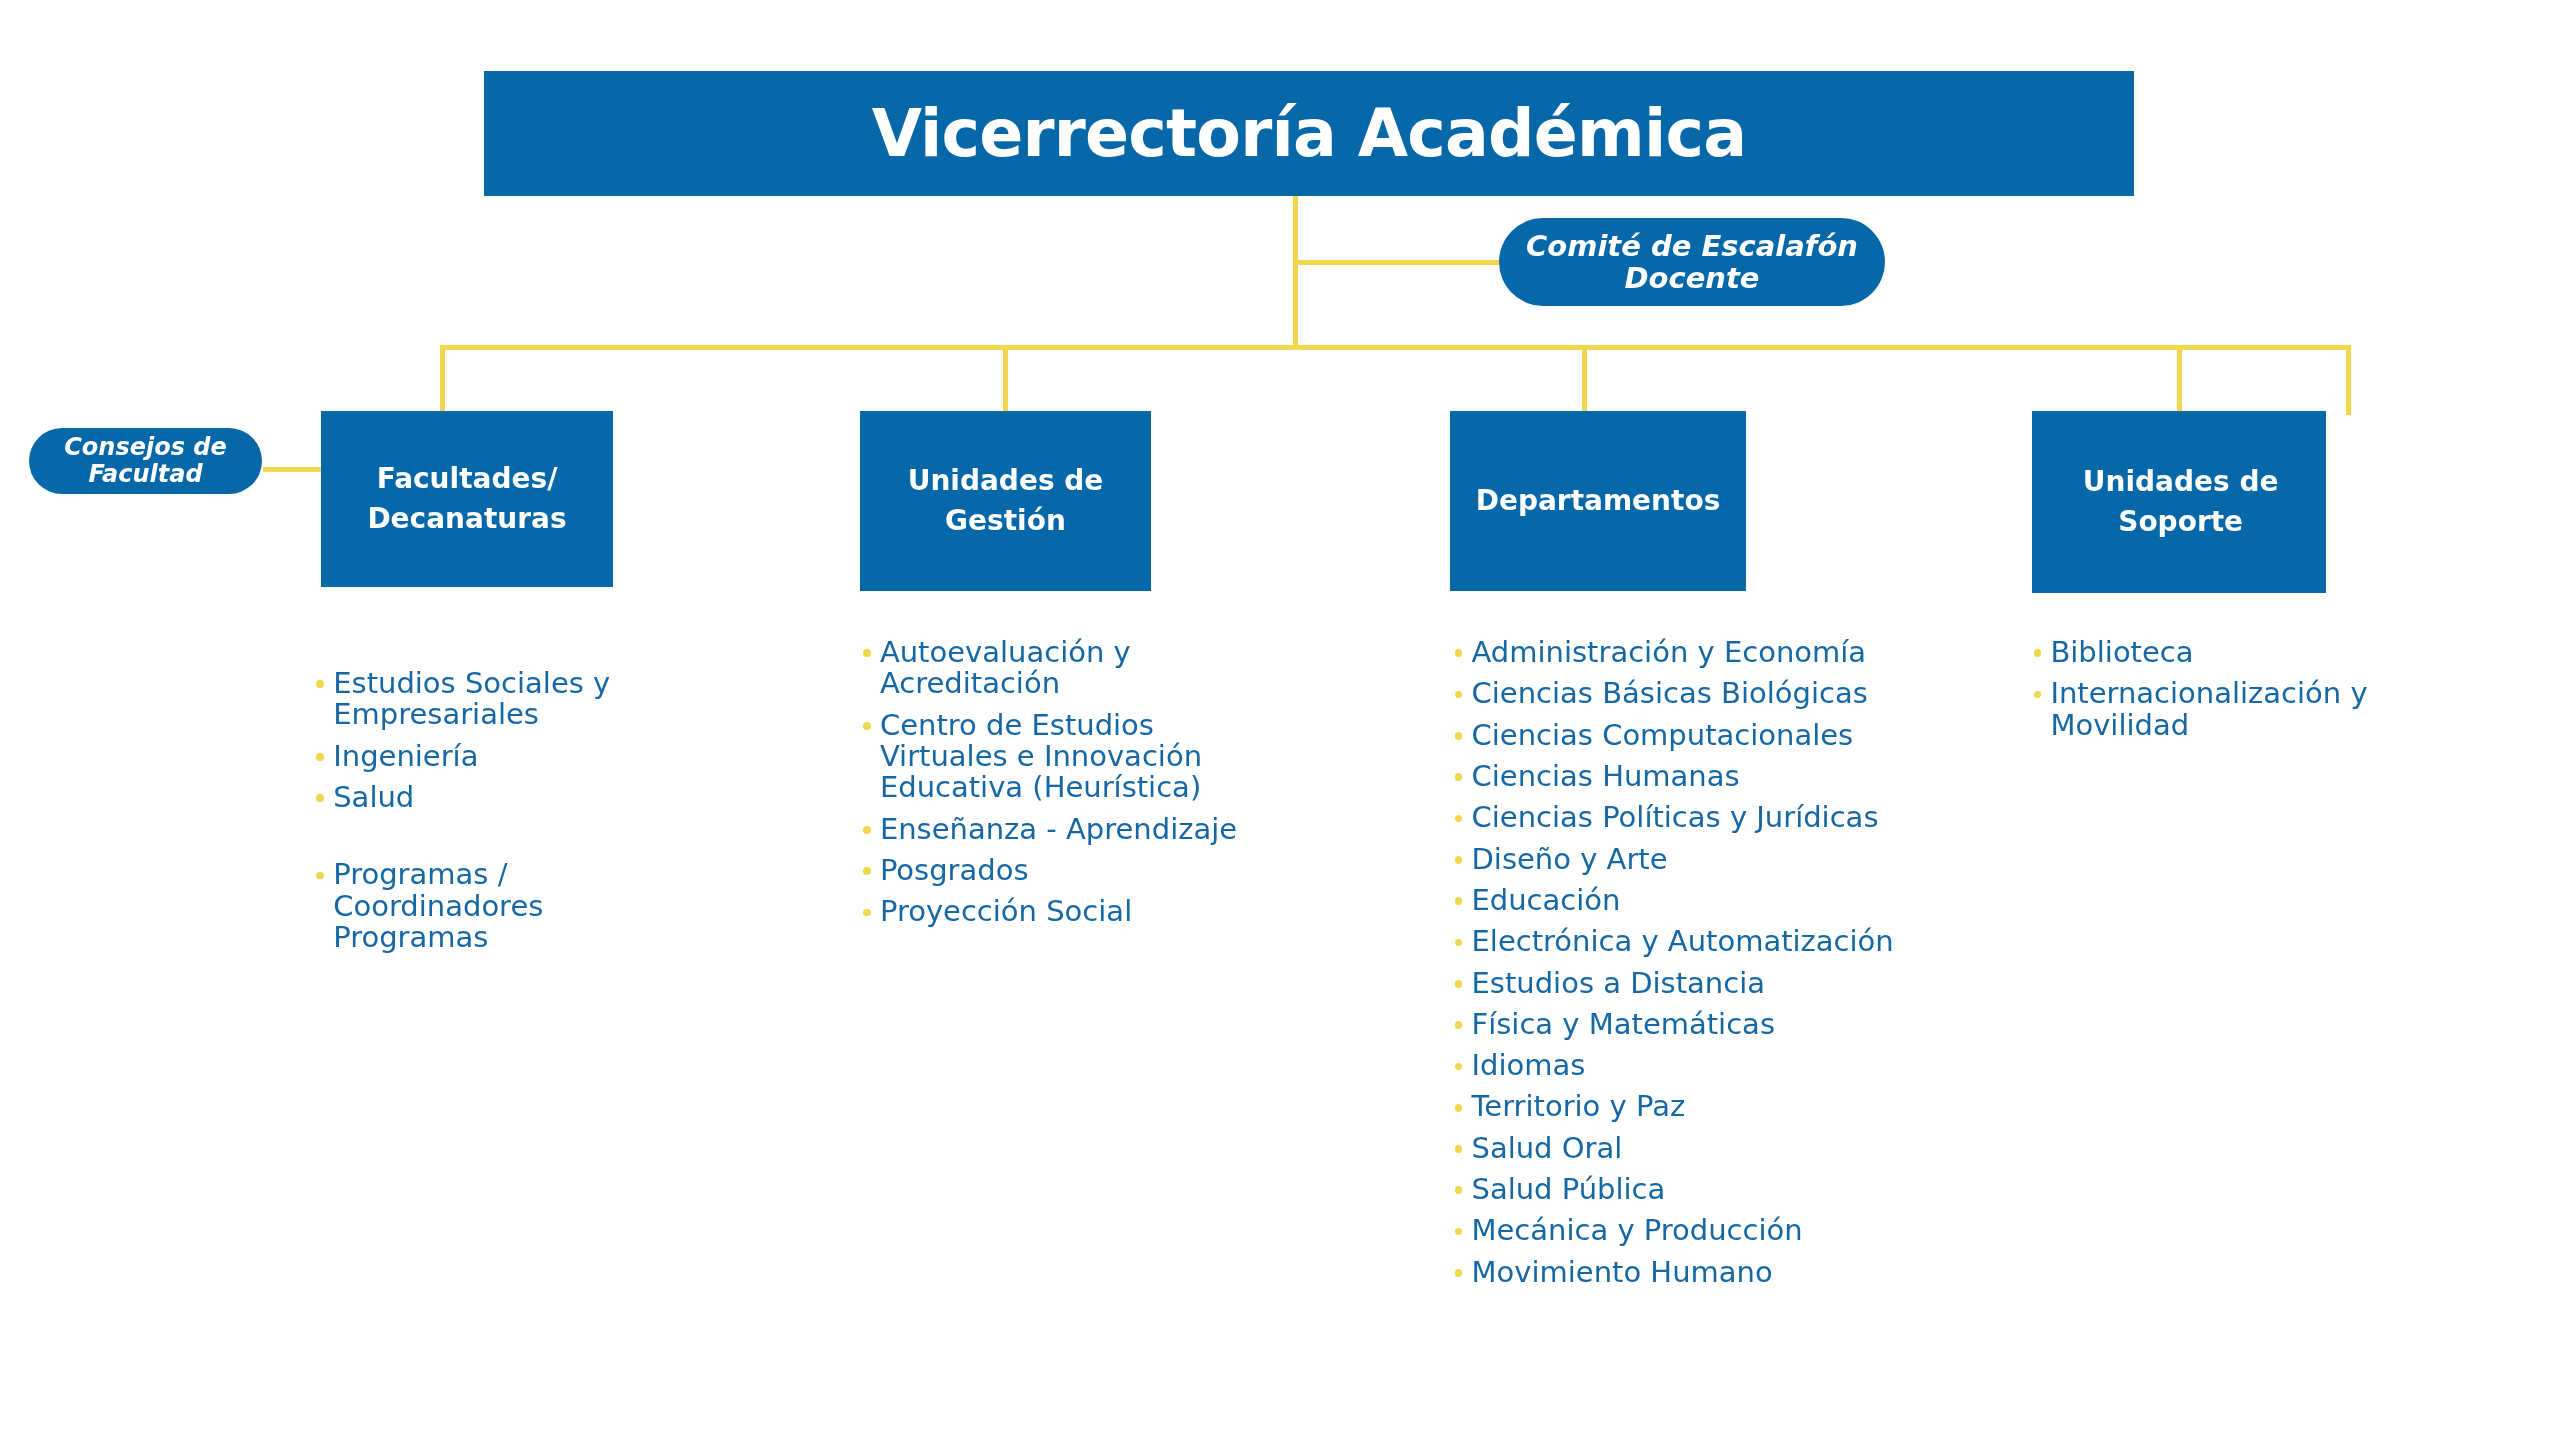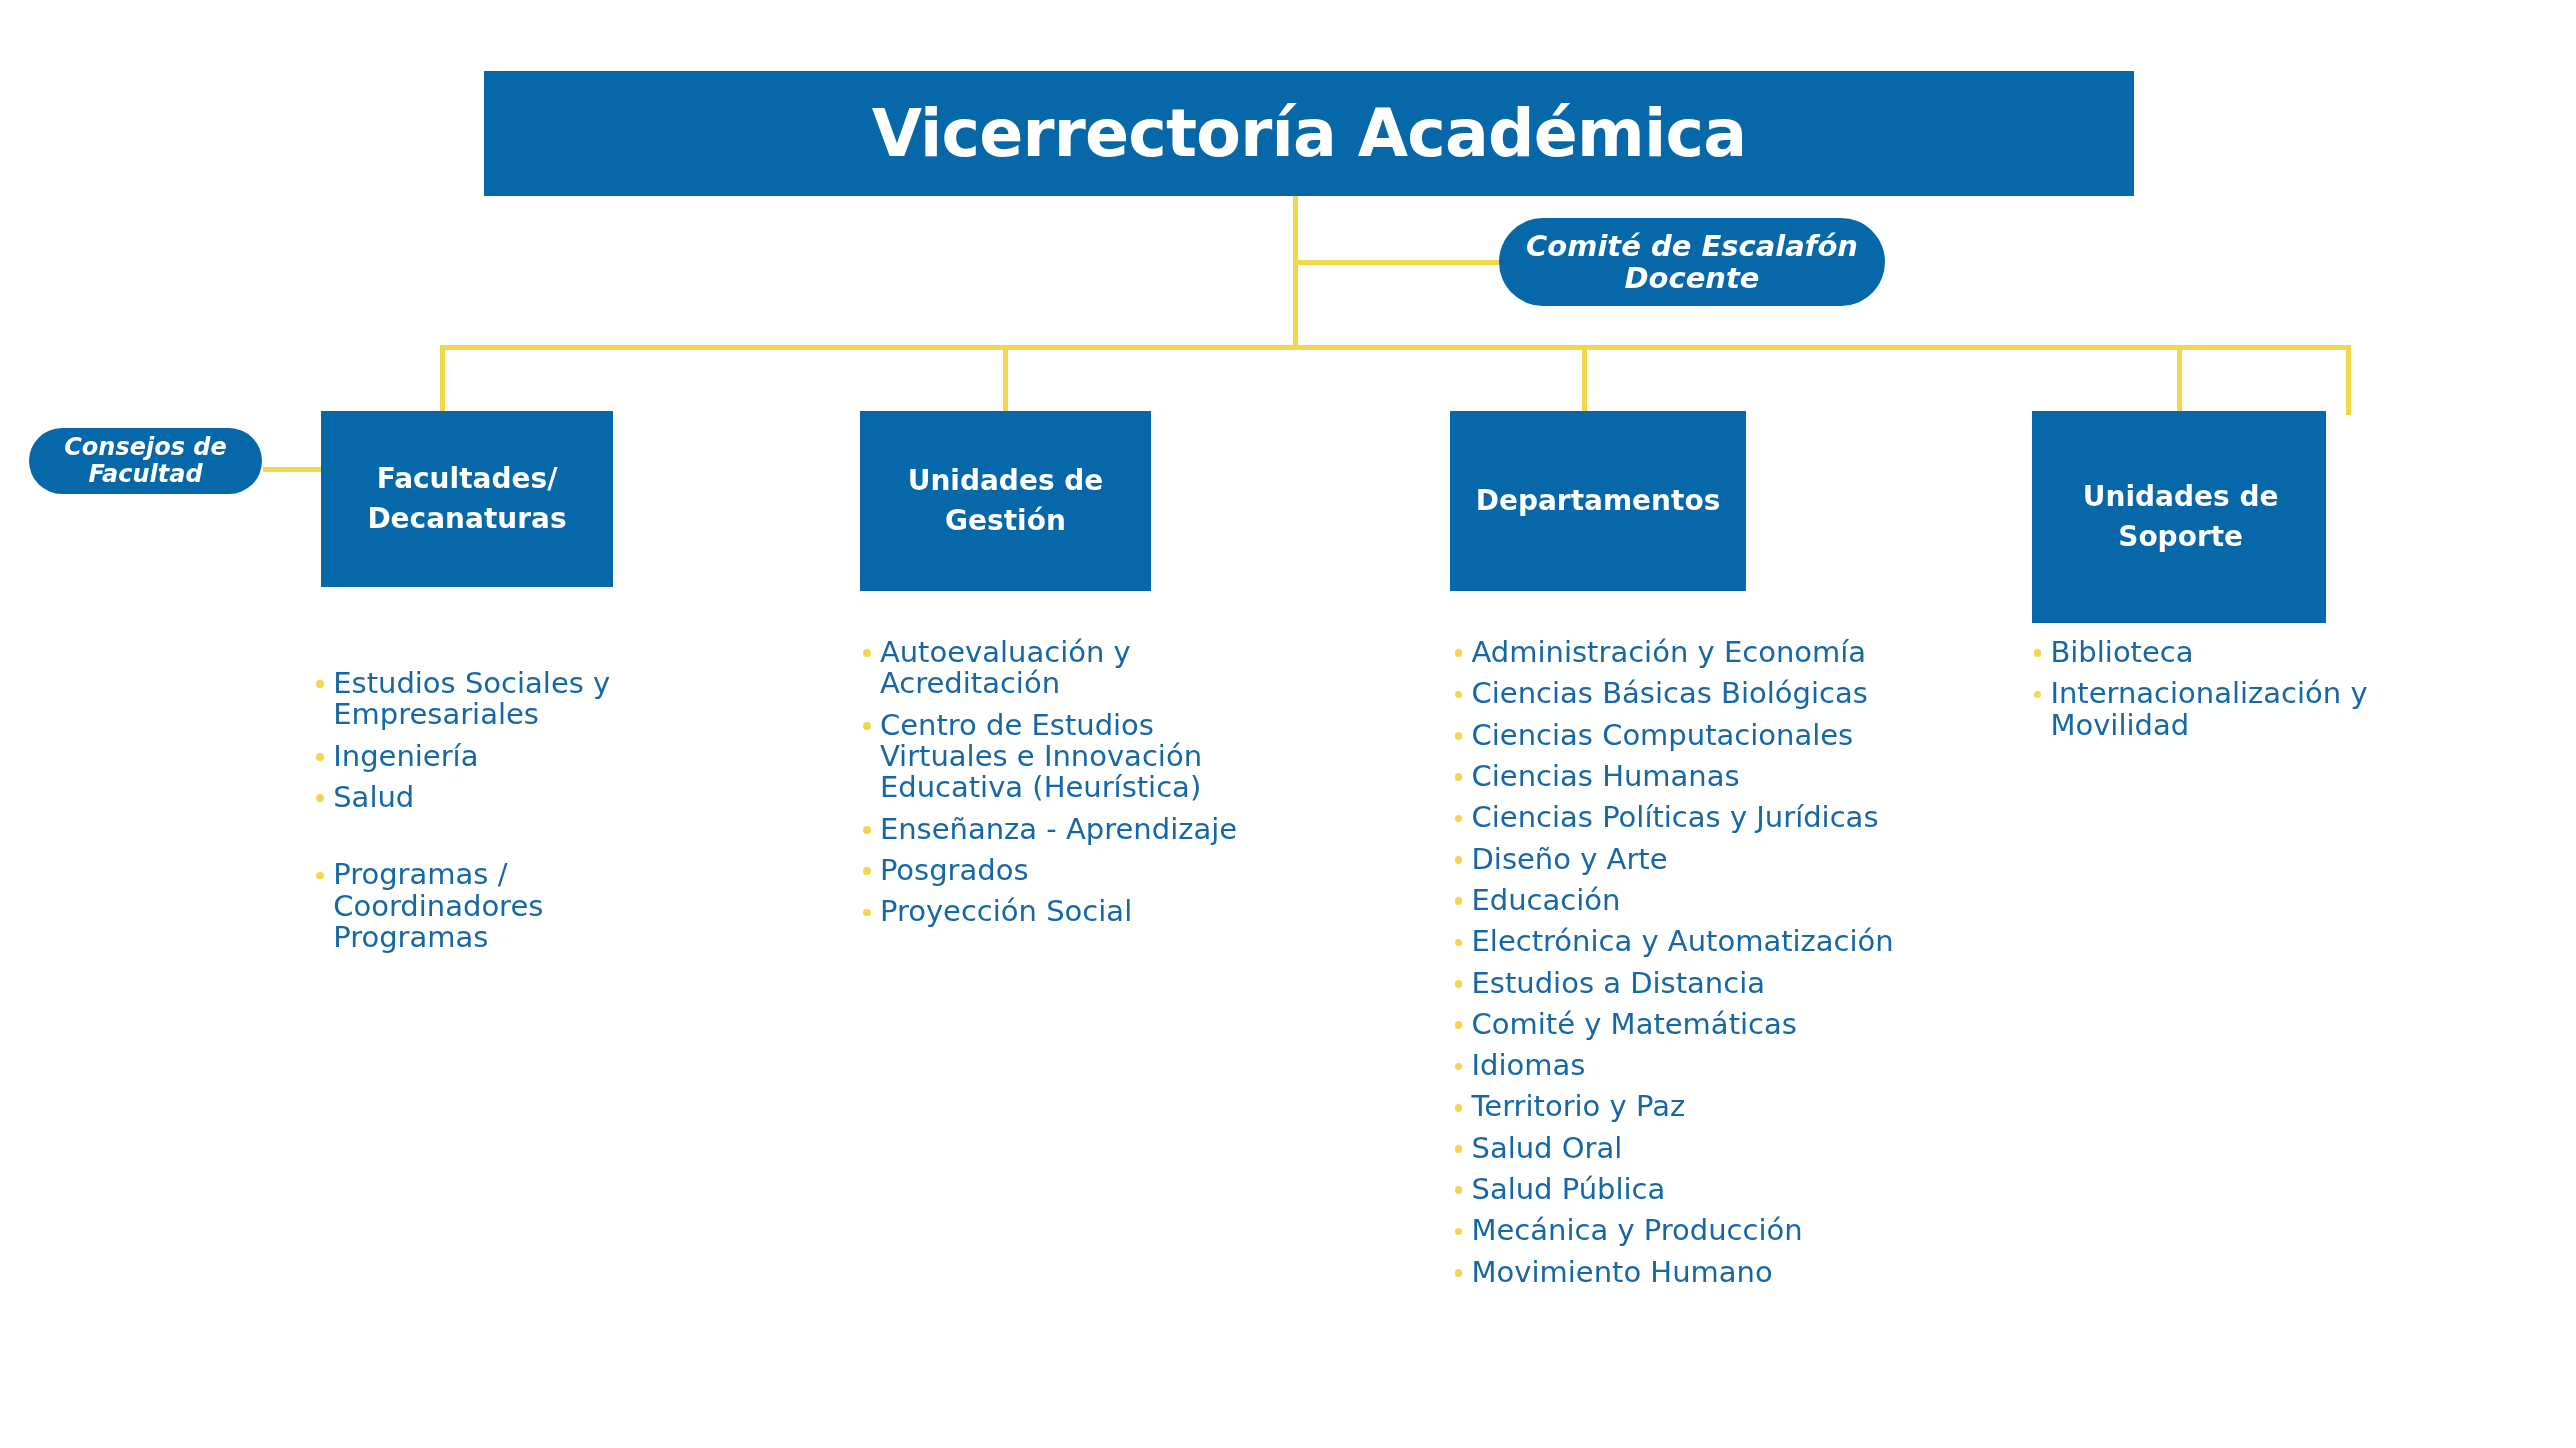--- a/index.html
+++ b/index.html
@@ -103,21 +103,21 @@
   }
 
   
   #col-faculties { left: 321px; width: 292px; }
   #col-faculties .cat-box { height: 176px; }
   #col-management { left: 860px; width: 291px; }
   #col-management .cat-box { height: 180px; }
   #col-departments { left: 1450px; width: 296px; }
   #col-departments .cat-box { height: 180px; }
   #col-support { left: 2032px; width: 294px; }
-  #col-support .cat-box { height: 212px; padding-left: 11px; }
+  #col-support .cat-box { height: 182px; padding-left: 11px; }
 
   
   .bullet-list {
     margin: 0;
     padding: 0;
     list-style: none;
     position: absolute;
   }
   #col-faculties .bullet-list { left: -10.8px; top: 230px; width: 332px; margin-top: 27px; }
   #col-management .bullet-list { left: -3.1px; top: 226px; width: 402px; }
@@ -261,21 +261,21 @@
       <li class="bullet-item">
         <span class="dot"></span>
         <span>Electrónica y Automatización</span>
       </li>
       <li class="bullet-item">
         <span class="dot"></span>
         <span>Estudios a Distancia</span>
       </li>
       <li class="bullet-item">
         <span class="dot"></span>
-        <span>Comité y Matemáticas</span>
+        <span>Física y Matemáticas</span>
       </li>
       <li class="bullet-item">
         <span class="dot"></span>
         <span>Idiomas</span>
       </li>
       <li class="bullet-item">
         <span class="dot"></span>
         <span>Territorio y Paz</span>
       </li>
       <li class="bullet-item">

